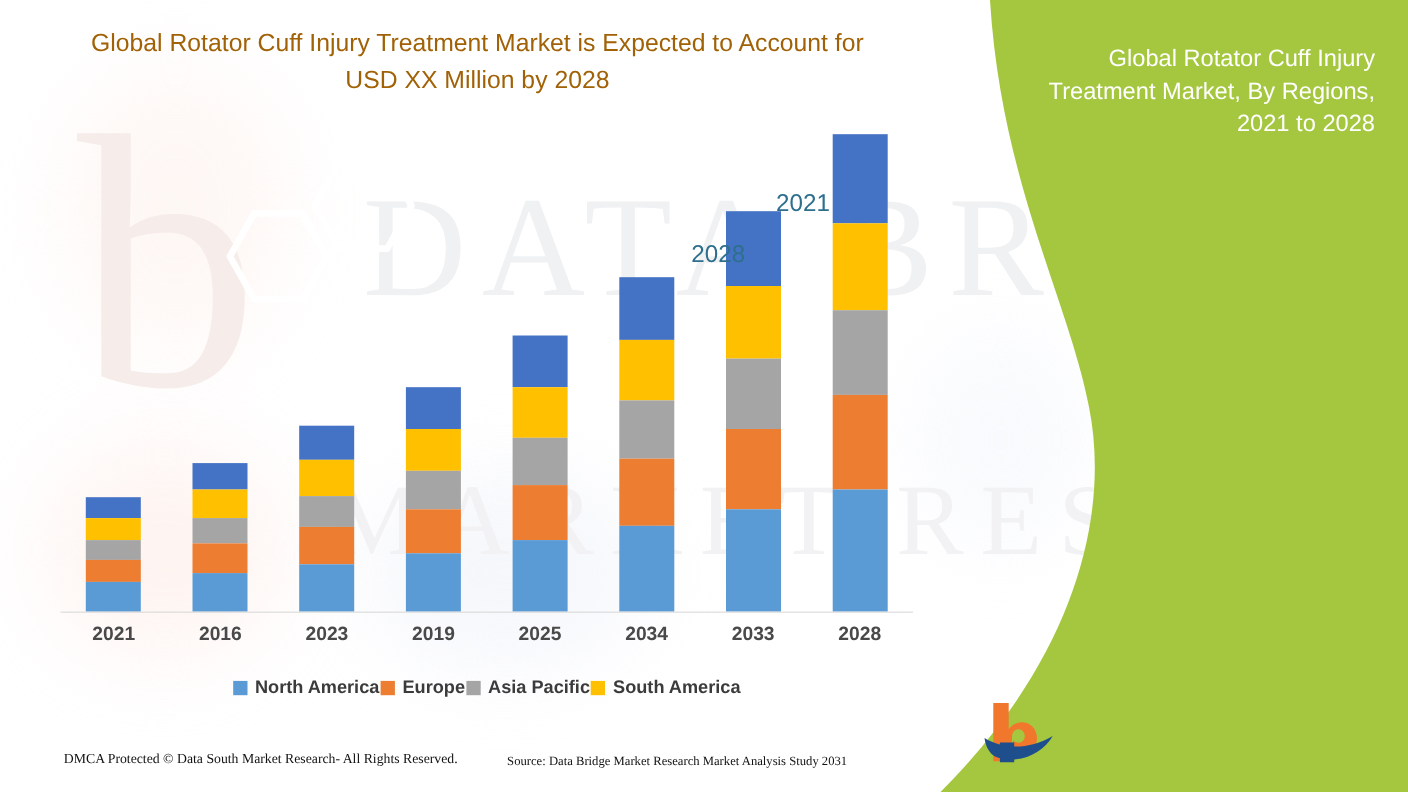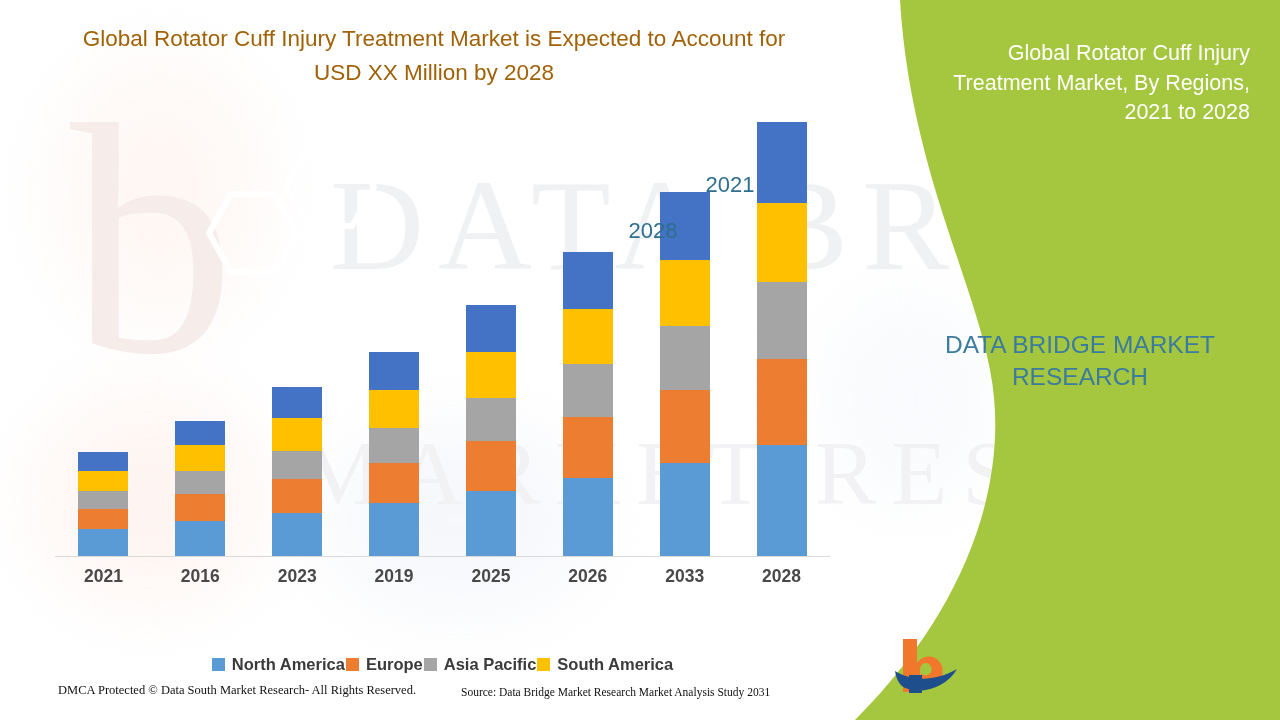--- a/index.html
+++ b/index.html
@@ -56,21 +56,21 @@
   .bars{position:absolute;left:55px;top:110px;width:775px;height:446px;
         display:flex;align-items:flex-end;}
   .barcol{flex:1;display:flex;flex-direction:column;justify-content:flex-end;align-items:center;height:100%;}
   .bar{width:50px;display:flex;flex-direction:column-reverse;}
   .seg{width:100%;}
 
   .xlabels{position:absolute;left:55px;top:566px;width:775px;display:flex;}
   .xlab{flex:1;text-align:center;color:#494949;font-size:17.5px;font-weight:bold;}
 
   .legend{position:absolute;left:55px;top:616px;width:775px;
-    display:flex;justify-content:center;align-items:center;gap:1px;margin-top:39px;}
+    display:flex;justify-content:center;align-items:center;gap:1px;}
   .lg-item{display:flex;align-items:center;gap:7px;}
   .lg-sw{width:13px;height:13px;display:block;}
   .lg-tx{color:#3b3b3b;font-size:16.5px;font-weight:bold;white-space:nowrap;}
 
   .footer-left{position:absolute;left:58px;top:683px;color:#111;font-size:12.5px;
      font-family:"Liberation Serif",serif;}
   .footer-right{position:absolute;left:461px;top:686px;color:#111;font-size:11.5px;
      font-family:"Liberation Serif",serif;}
 </style>
 </head>
@@ -166,21 +166,21 @@
         </div>
       </div>
     </div>
   <div class="axis"></div>
   <div class="xlabels" id="xlabels">
       <div class="xlab">2021</div>
       <div class="xlab">2016</div>
       <div class="xlab">2023</div>
       <div class="xlab">2019</div>
       <div class="xlab">2025</div>
-      <div class="xlab">2026</div>
+      <div class="xlab">2034</div>
       <div class="xlab">2033</div>
       <div class="xlab">2028</div>
     </div>
   <div class="legend" id="legend">
       <div class="lg-item">
         <span class="lg-sw" style="background: rgb(91, 155, 213);"></span>
         <span class="lg-tx">North America</span>
       </div>
       <div class="lg-item">
         <span class="lg-sw" style="background: rgb(237, 125, 49);"></span>
@@ -200,21 +200,20 @@
   <div class="footer-right">Source: Data Bridge Market Research Market Analysis Study 2031</div>
 
   <div class="green-panel">
     <svg viewBox="0 0 480 720" preserveAspectRatio="none">
       <path id="greenshape" d="M 100 0 L 480 0 L 480 720 L 55 720 C 175 600 210 470 190 370 C 172 275 110 165 100 0 Z" fill="#a5c73f"></path>
     </svg>
   </div>
 
   <div class="panel-content">
     <div class="panel-title">Global Rotator Cuff Injury Treatment Market, By Regions, 2021 to 2028</div>
-    <div class="brand">DATA BRIDGE MARKET RESEARCH</div>
   </div>
 
   <div class="hexwrap">
     <svg width="480" height="720" viewBox="0 0 480 720">
       <polygon points="308,148 352,148 374,187 352,226 308,226 286,187" fill="none" stroke="#ffffff" stroke-width="6" stroke-linejoin="round"></polygon>
       <polygon points="231,194 275,194 297,233 275,272 231,272 209,233" fill="none" stroke="#ffffff" stroke-width="6" stroke-linejoin="round"></polygon>
     </svg>
   </div>
   <div class="hex-label hex-2021">2021</div>
   <div class="hex-label hex-2028">2028</div>

